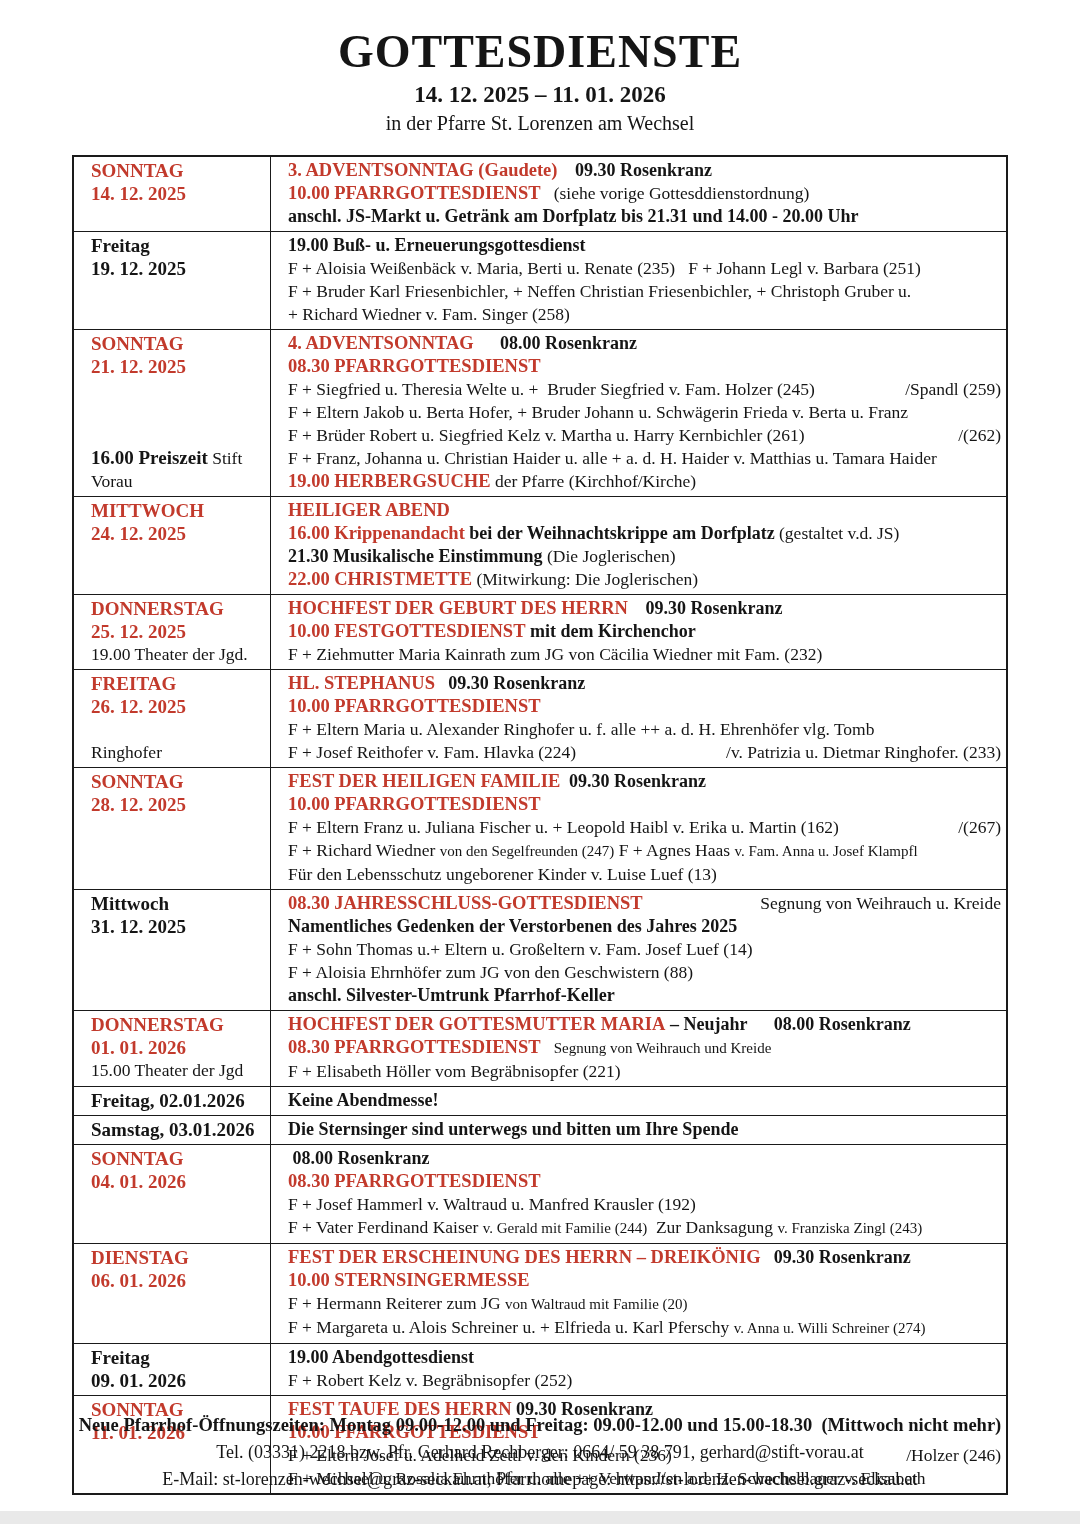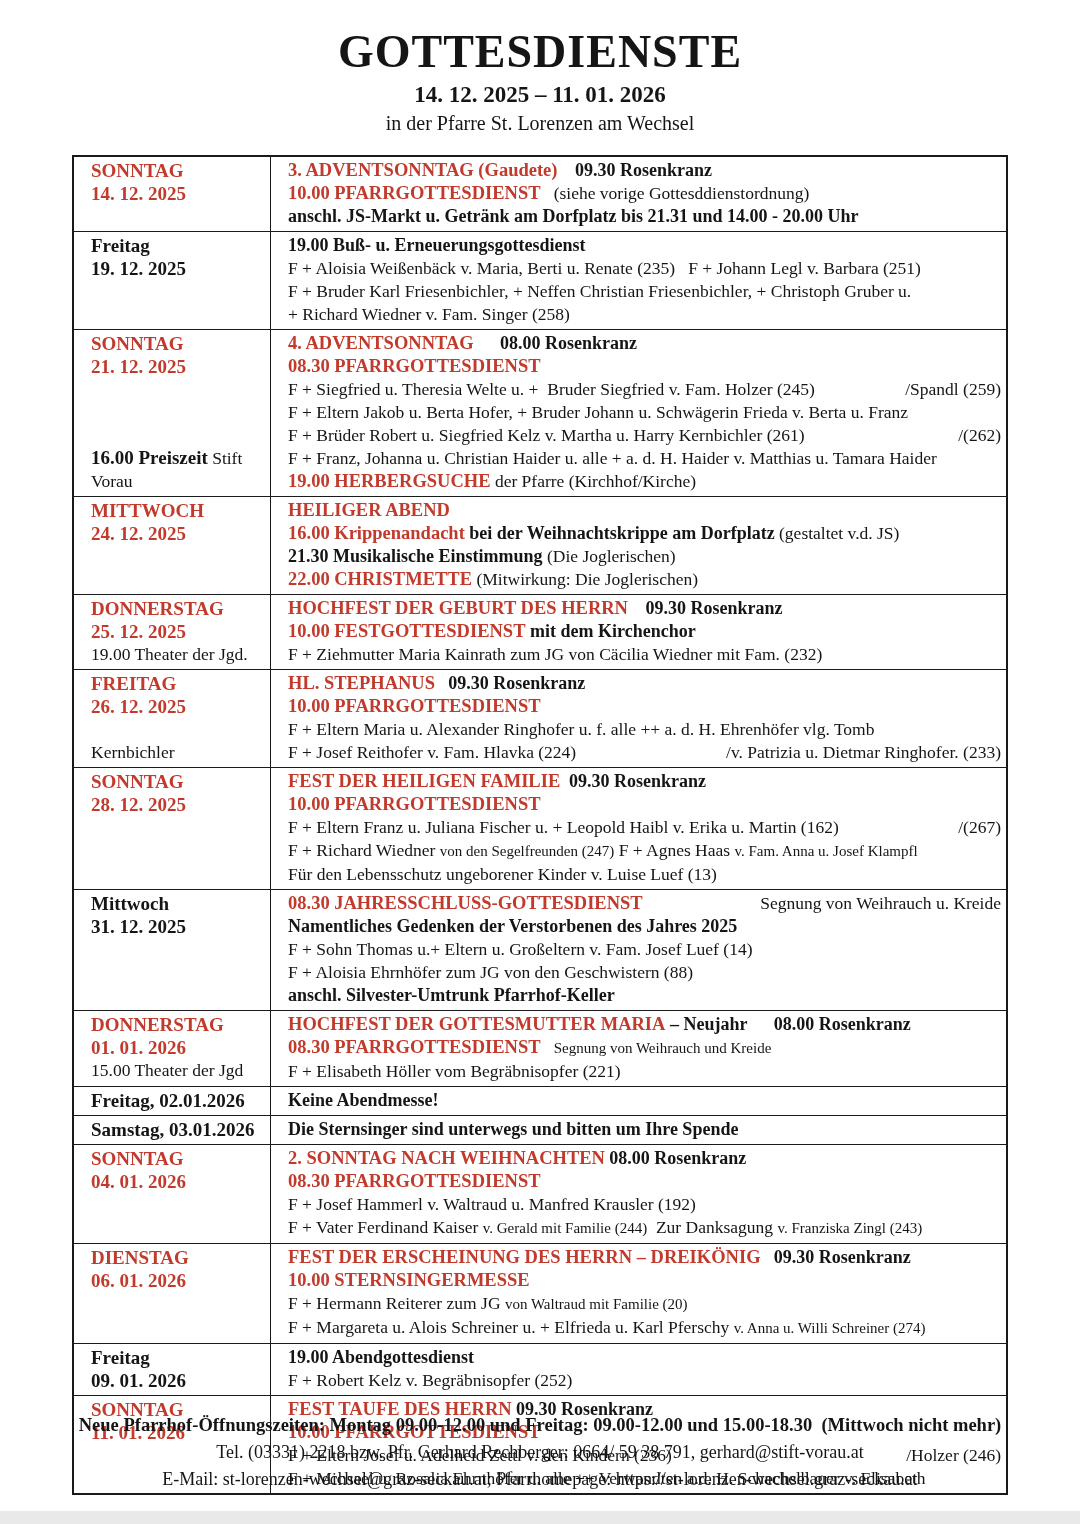--- a/index.html
+++ b/index.html
@@ -200,21 +200,21 @@
       <div class="row">
         <div class="cell day">
           <div class="line">
             <span class="seg rb">FREITAG</span>
           </div>
           <div class="line">
             <span class="seg rb">26. 12. 2025</span>
           </div>
           <div class="day-bottom">
             <div class="line">
-              <span class="seg r">Kernbichler</span>
+              <span class="seg r">Ringhofer</span>
             </div>
           </div>
         </div>
         <div class="cell details">
           <div class="line">
             <span class="seg rb">HL. STEPHANUS</span>
             <span class="seg r">   </span>
             <span class="seg b">09.30 Rosenkranz</span>
           </div>
           <div class="line">
@@ -347,21 +347,20 @@
         <div class="cell day">
           <div class="line">
             <span class="seg rb">SONNTAG</span>
           </div>
           <div class="line">
             <span class="seg rb">04. 01. 2026</span>
           </div>
         </div>
         <div class="cell details">
           <div class="line">
-            <span class="seg rb">2. SONNTAG NACH WEIHNACHTEN</span>
             <span class="seg r"> </span>
             <span class="seg b">08.00 Rosenkranz</span>
           </div>
           <div class="line">
             <span class="seg rb">08.30 PFARRGOTTESDIENST</span>
           </div>
           <div class="line">
             <span class="seg r">F + Josef Hammerl v. Waltraud u. Manfred Krausler (192)</span>
           </div>
           <div class="line">

